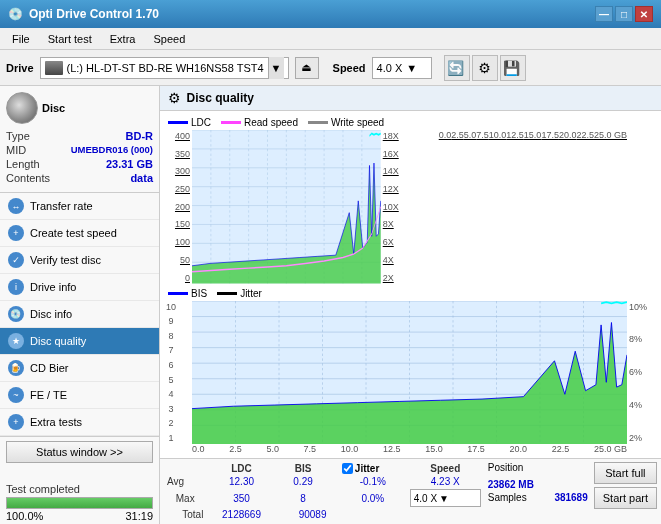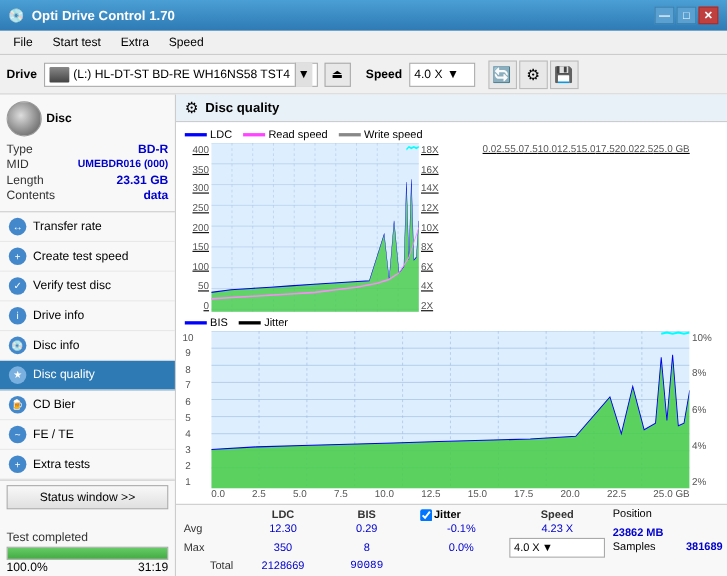--- a/index.html
+++ b/index.html
@@ -408,36 +408,36 @@
             </tr>
             <tr>
               <td style="padding:1px 3px;color:#333;">Avg</td>
               <td style="text-align:center;padding:1px 3px;color:#0000cc;">12.30</td>
               <td style="text-align:center;padding:1px 3px;color:#0000cc;">0.29</td>
               <td></td>
               <td style="text-align:center;padding:1px 3px;color:#0000cc;">-0.1%</td>
               <td style="text-align:center;padding:1px 3px;color:#0000cc;">4.23 X</td>
             </tr>
             <tr>
-              <td style="padding:1px 3px;color:#333;">Max</td>
+              <td style="padding:1px 3px;color:#333;text-align:center;">Max</td>
               <td style="text-align:center;padding:1px 3px;color:#0000cc;">350</td>
               <td style="text-align:center;padding:1px 3px;color:#0000cc;">8</td>
               <td></td>
               <td style="text-align:center;padding:1px 3px;color:#0000cc;">0.0%</td>
               <td style="padding:1px 3px;">
                 <div style="display:flex;align-items:center;background:white;border:1px solid #aaa;height:18px;padding:0 3px;font-size:10px;gap:2px;">
                   <span>4.0 X</span>
                   <span>▼</span>
                 </div>
               </td>
             </tr>
             <tr>
               <td style="padding:1px 3px;color:#333;text-align:right;">Total</td>
               <td style="text-align:center;padding:1px 3px;color:#0000cc;">2128669</td>
-              <td style="text-align:center;padding:1px 3px;color:#0000cc;font-family:Liberation Mono, monospace;">90089</td>
+              <td style="text-align:right;padding:1px 3px;color:#0000cc;">90089</td>
               <td></td>
               <td></td>
               <td></td>
             </tr>
           </tbody>
             </table>
         </div>
 
         <div style="display:flex;gap:6px;align-items:flex-start;">
 
@@ -445,20 +445,24 @@
             <div style="display:flex;justify-content:space-between;gap:6px;margin-bottom:2px;flex-direction:column;">
               <span>Position</span>
               <span style="color:#0000cc;font-weight:bold;">23862 MB</span>
             </div>
             <div style="display:flex;justify-content:space-between;gap:6px;">
               <span>Samples</span>
               <span style="color:#0000cc;font-weight:bold;">381689</span>
             </div>
           </div>
 
+          <div style="display:flex;flex-direction:column;gap:3px;">
+            <button class="action-btn">Start full</button>
+            <button class="action-btn">Start part</button>
+          </div>
         </div>
 
       </div>
     </div>
 
   </div>
 
 </div>
 
 </body></html>

